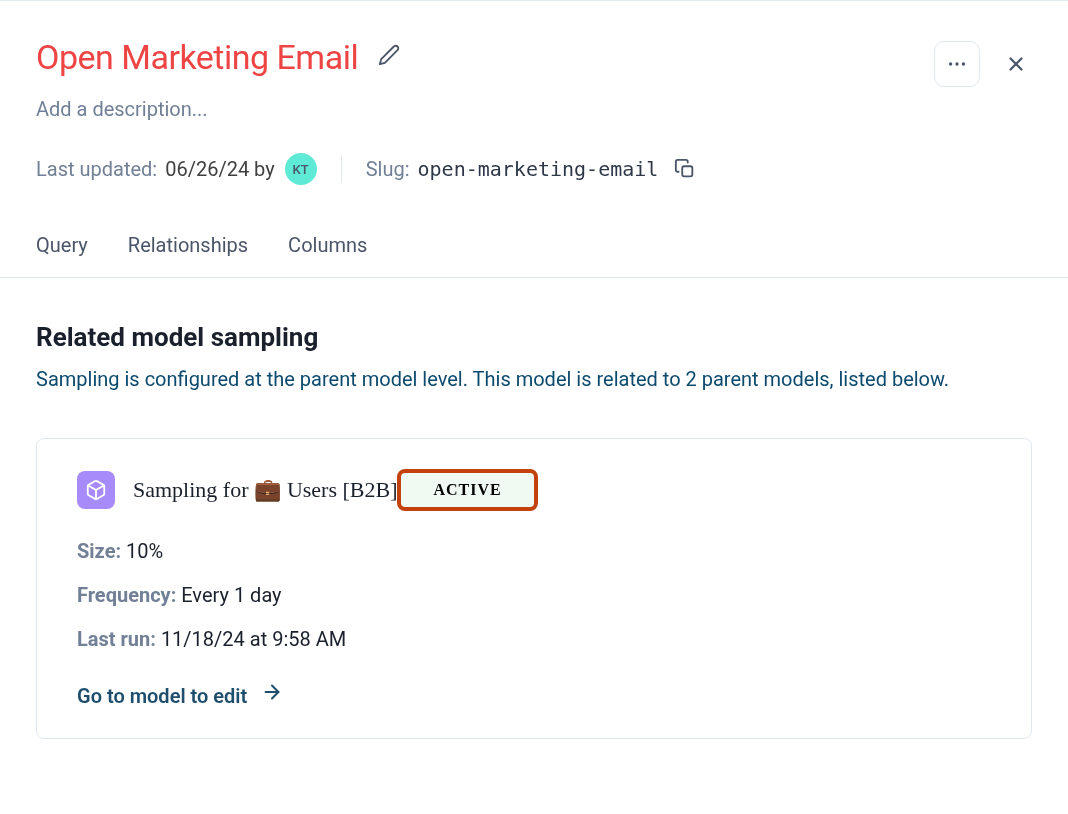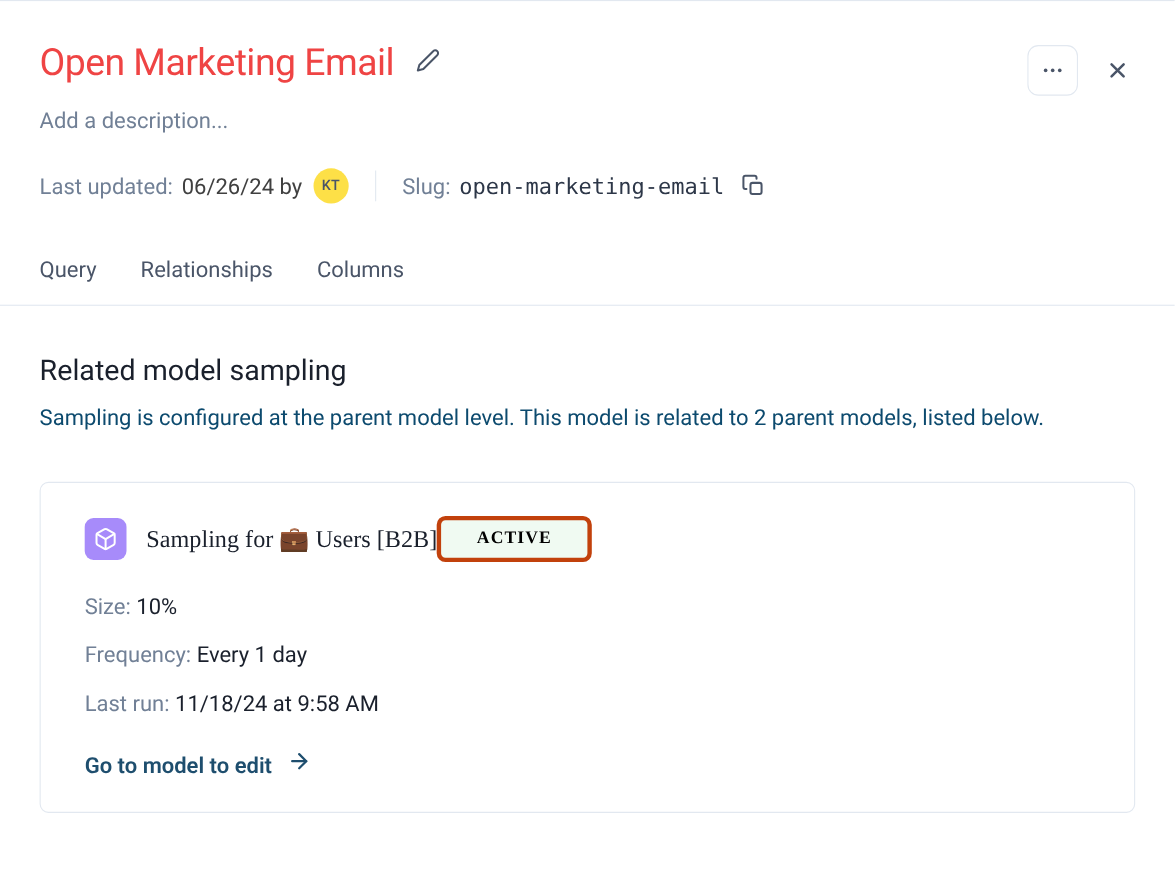--- a/index.html
+++ b/index.html
@@ -78,21 +78,21 @@
     margin-top: 32px;
     font-size: 20px;
     color: #4a5568;
   }
   .meta-label { color: #718096; }
   .meta-val { color: #404040; margin-left: 8px; }
   .avatar {
     width: 32px;
     height: 32px;
     border-radius: 50%;
-    background: #fde047;
+    background: #5eead4;
     color: #4a5568;
     font-size: 13px;
     font-weight: 500;
     display: inline-flex;
     align-items: center;
     justify-content: center;
     margin-left: 10px;
     vertical-align: middle;
   }
   .vdiv {
@@ -133,21 +133,21 @@
   .tab.active {
     color: #0f766e;
     border-bottom-color: #0f766e;
     font-weight: 500;
   }
   .section {
     margin-top: 44px;
   }
   .section-title {
     font-size: 26px;
-    font-weight: 400;
+    font-weight: 700;
     margin: 0;
     color: #1a202c;
   }
   .section-sub {
     margin-top: 12px;
     font-size: 20px;
     color: #0c4a6e;
     line-height: 1.5;
     max-width: 960px;
   }
@@ -192,21 +192,21 @@
     padding: 8px 32px;
     border-radius: 8px;
   }
   .card-rows {
     margin-top: 28px;
     display: flex;
     flex-direction: column;
     gap: 20px;
     font-size: 20px;
   }
-  .row-label { color: #718096; }
+  .row-label { color: #718096; font-weight: bold; }
   .row-val { color: #1a202c; }
   .card-link {
     margin-top: 30px;
     display: inline-flex;
     align-items: flex-end;
     gap: 14px;
     color: #1e4e6e;
     font-weight: 600;
     font-size: 20px;
     cursor: pointer;

